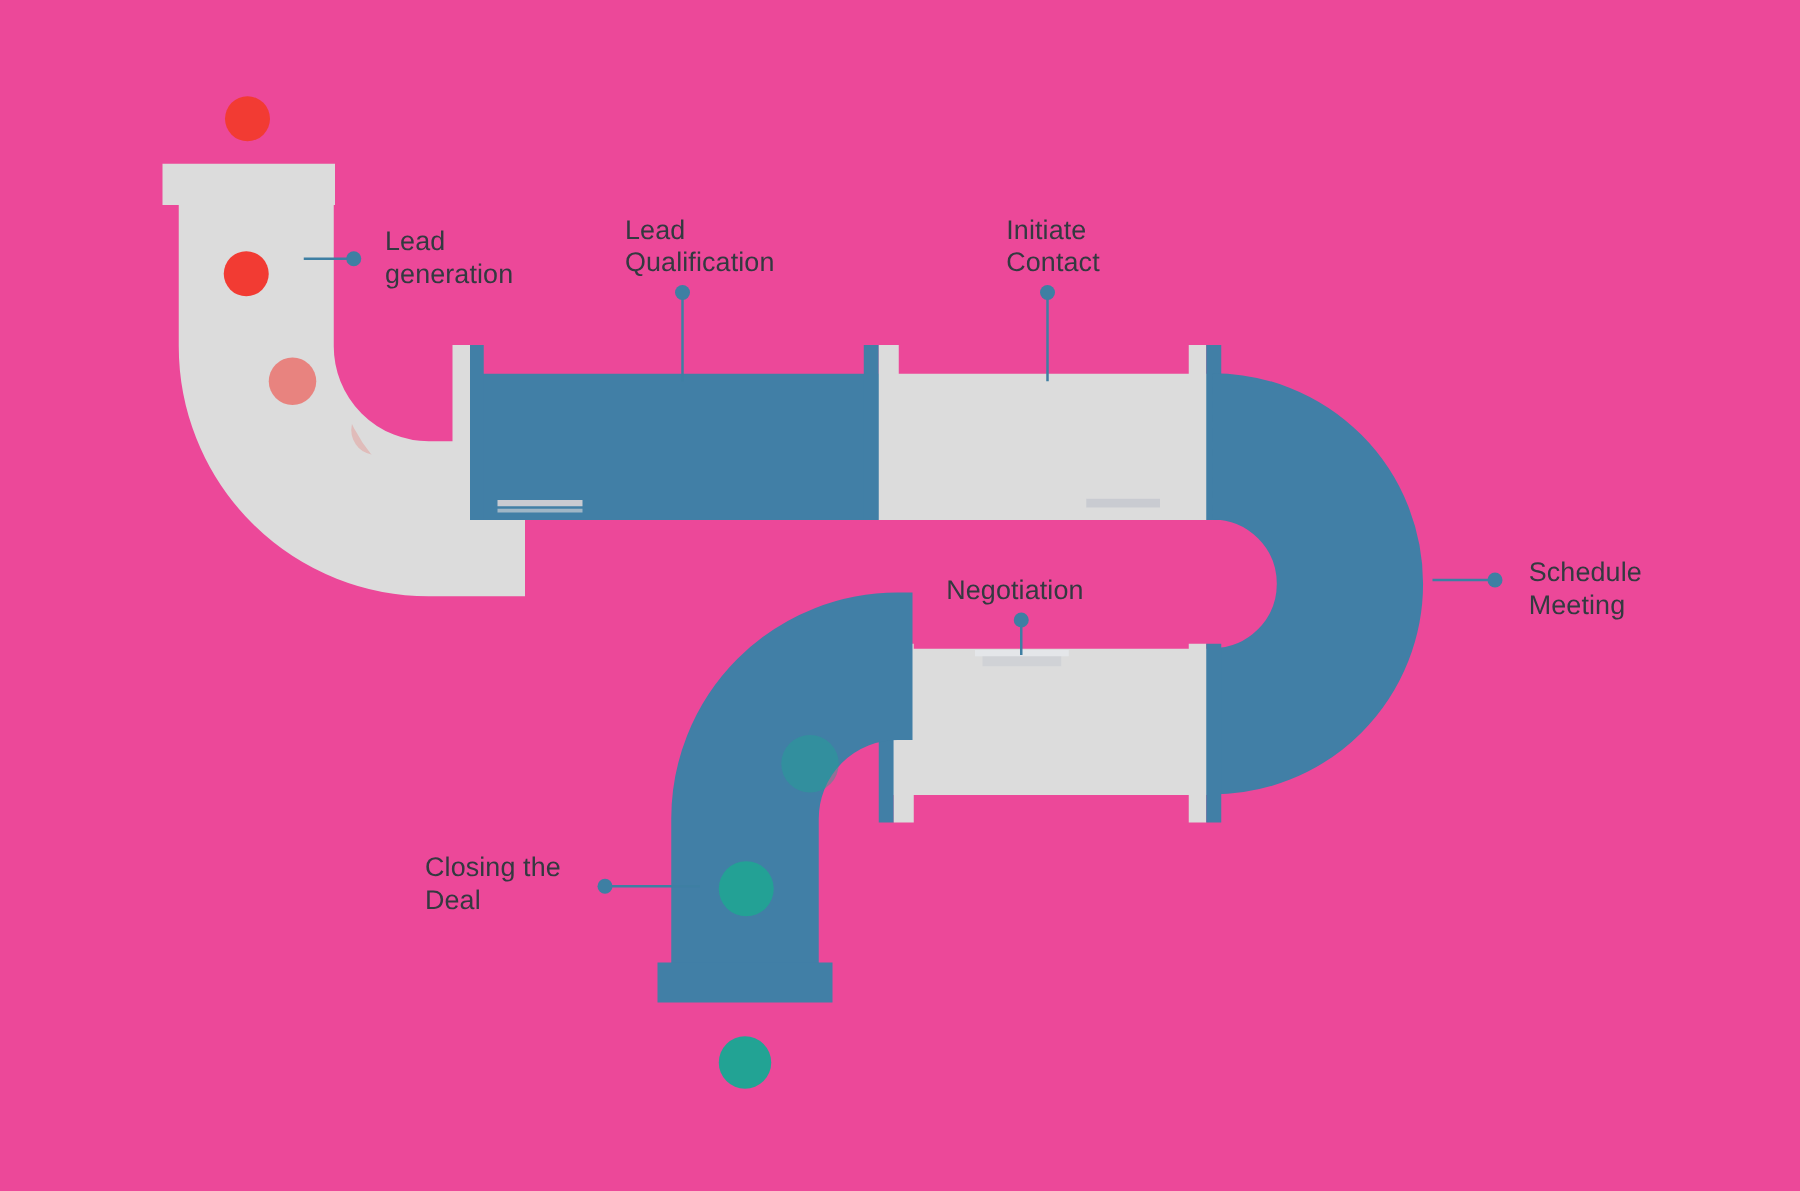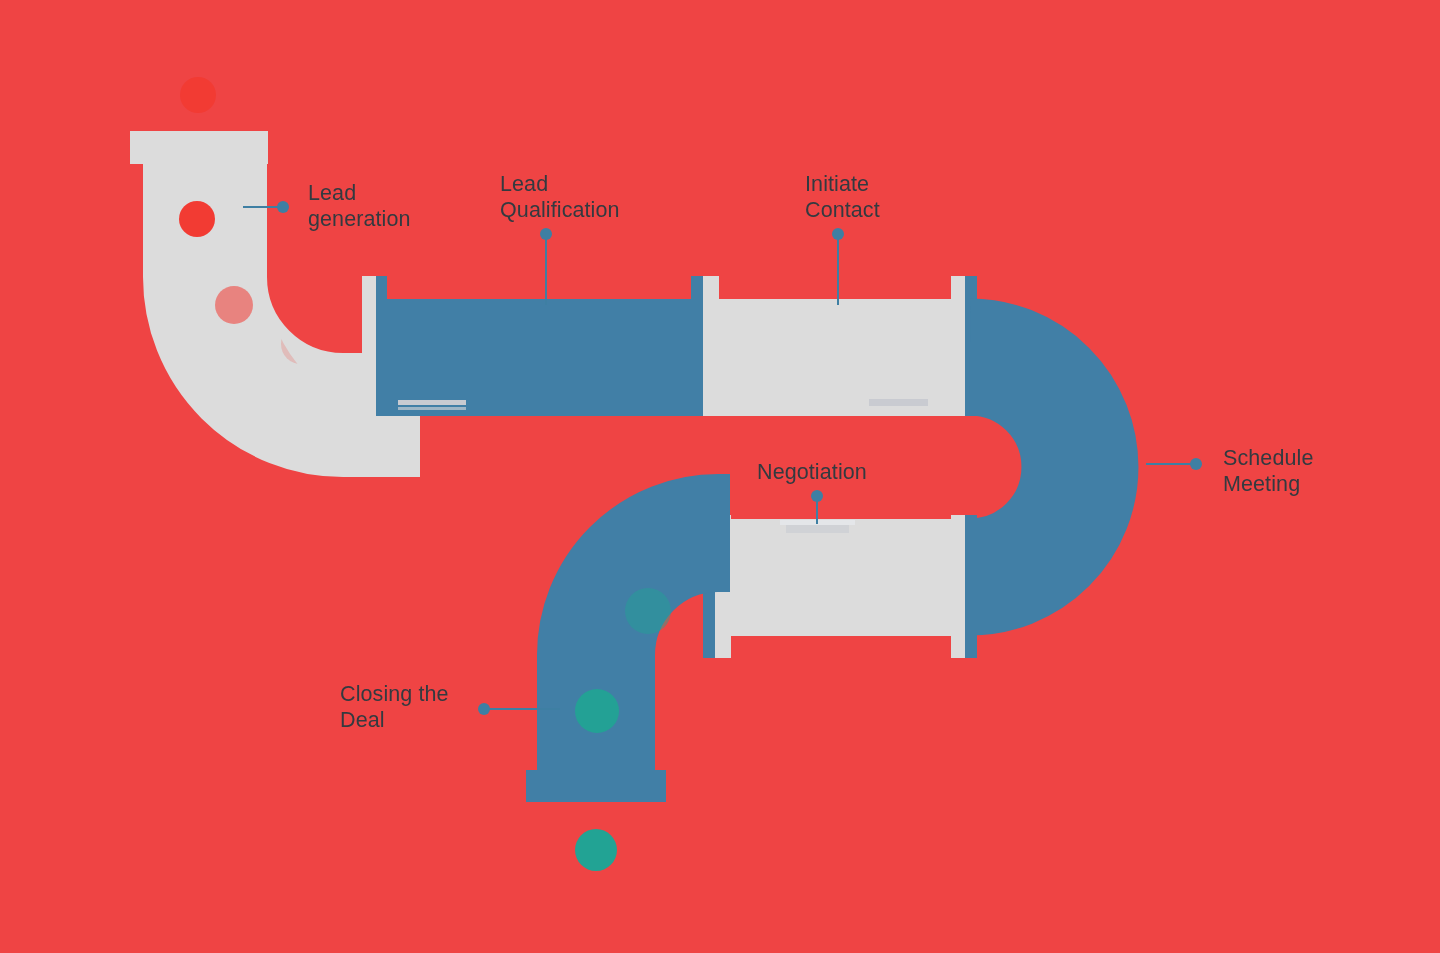--- a/index.html
+++ b/index.html
@@ -11,21 +11,21 @@
   body {
     width: 1440px;
     height: 953px;
     overflow: hidden;
     font-family: "Liberation Sans", sans-serif;
   }
   #diagram-root {
     position: relative;
     width: 1440px;
     height: 953px;
-    background: #ef4444;
+    background: #ec4899;
   }
   #pipeline-svg {
     position: absolute;
     top: 0;
     left: 0;
     width: 1440px;
     height: 953px;
     display: block;
   }
   .label-text {

